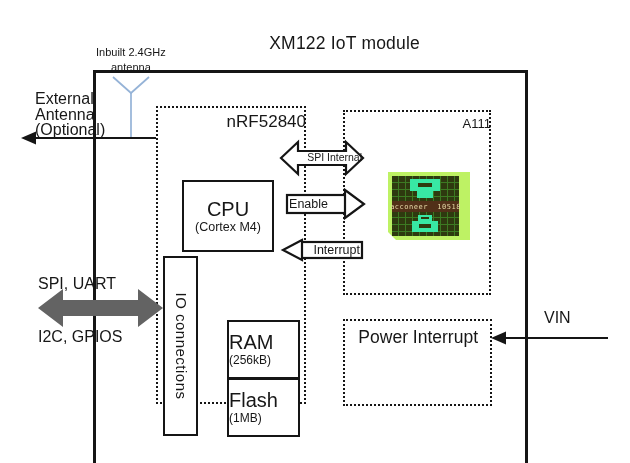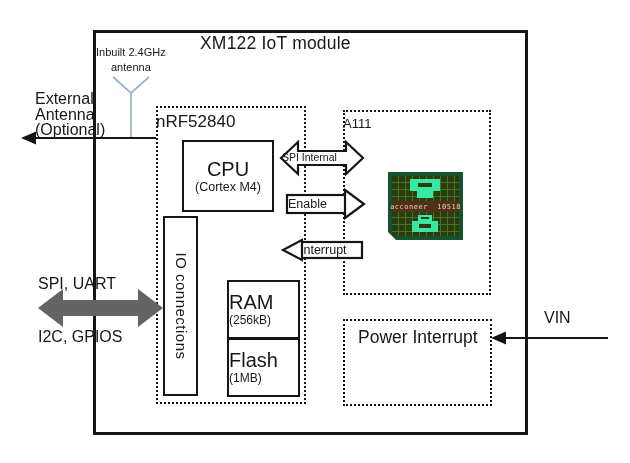--- a/index.html
+++ b/index.html
@@ -1,24 +1,24 @@
 <!DOCTYPE html>
 <html><head>
 <meta charset="utf-8">
 <style>
   html,body{margin:0;padding:0;background:#ffffff;}
   .canvas{
     position:relative;width:630px;height:463px;background:#ffffff;overflow:hidden;
     font-family:"Liberation Sans","DejaVu Sans",sans-serif;color:#171717;
   }
   .abs{position:absolute;}
-  .box-solid{border:3px solid #151515;background:#ffffff;box-sizing:border-box;}
+  .box-solid{border:3px solid #151515;background:#ffffff;box-sizing:border-box;margin-top:40px;}
   .box-dotted{border:2.5px dotted #151515;background:transparent;box-sizing:border-box;}
   .z1{z-index:1;} .z5{z-index:5;} .z10{z-index:10;}
-  .center{text-align:left;}
+  .center{text-align:right;}
 
   .module-title{left:200px;top:33px;width:220px;font-size:17.5px;letter-spacing:.2px;}
   .nrf-box{left:156px;top:106px;width:150px;height:298px;}
   .nrf-label{left:156px;top:112px;width:150px;font-size:17px;}
   .a111-box{left:343px;top:110px;width:148px;height:185px;}
   .a111-label{left:343px;top:116px;width:148px;font-size:13px;}
   .cpu-box{left:182px;top:140px;width:92px;height:72px;border-width:2.5px;display:flex;flex-direction:column;align-items:center;justify-content:center;}
   .cpu-main{font-size:20px;line-height:22px;}
   .cpu-sub{font-size:12.5px;line-height:15px;}
   .io-box{left:163px;top:216px;width:35px;height:180px;border-width:2.5px;}
@@ -39,21 +39,21 @@
   .spi-uart{left:38px;top:276px;}
   .i2c-gpios{left:38px;top:329px;}
   .vin-label{left:544px;top:310px;}
 
   .arrow-lbl{white-space:nowrap;}
   .spi-int-lbl{left:282px;top:151px;width:80px;font-size:10.5px;}
   .enable-lbl{left:288px;top:197px;width:40px;font-size:12.5px;}
   .interrupt-lbl{left:300px;top:243px;width:60px;font-size:12.5px;}
 
   
-  .chip{left:388px;top:172px;width:75px;height:68px;background:#14532d;}
+  .chip{left:388px;top:172px;width:75px;height:68px;background:#bef264;padding-left:7px;}
   .chip-pcb{position:absolute;left:4px;top:4px;width:67px;height:60px;background:#2e3a0f;
     background-image:
       repeating-linear-gradient(to right, transparent 0 6px, #3c7a22 6px 7px),
       repeating-linear-gradient(to bottom, transparent 0 6px, #3c7a22 6px 7px);}
   .patch{position:absolute;background:#38e7a4;}
   .slot{position:absolute;background:#2e3a0f;left:50%;transform:translateX(-50%);}
   .chip-stripe{position:absolute;left:0;top:25px;width:100%;height:11px;background:#513018;
     display:flex;align-items:center;justify-content:center;
     font-family:"DejaVu Sans Mono",monospace;font-size:7px;color:#e6d9a8;letter-spacing:.5px;white-space:pre;}
   .chip-corner{position:absolute;left:0;bottom:0;width:8px;height:8px;background:#ffffff;

